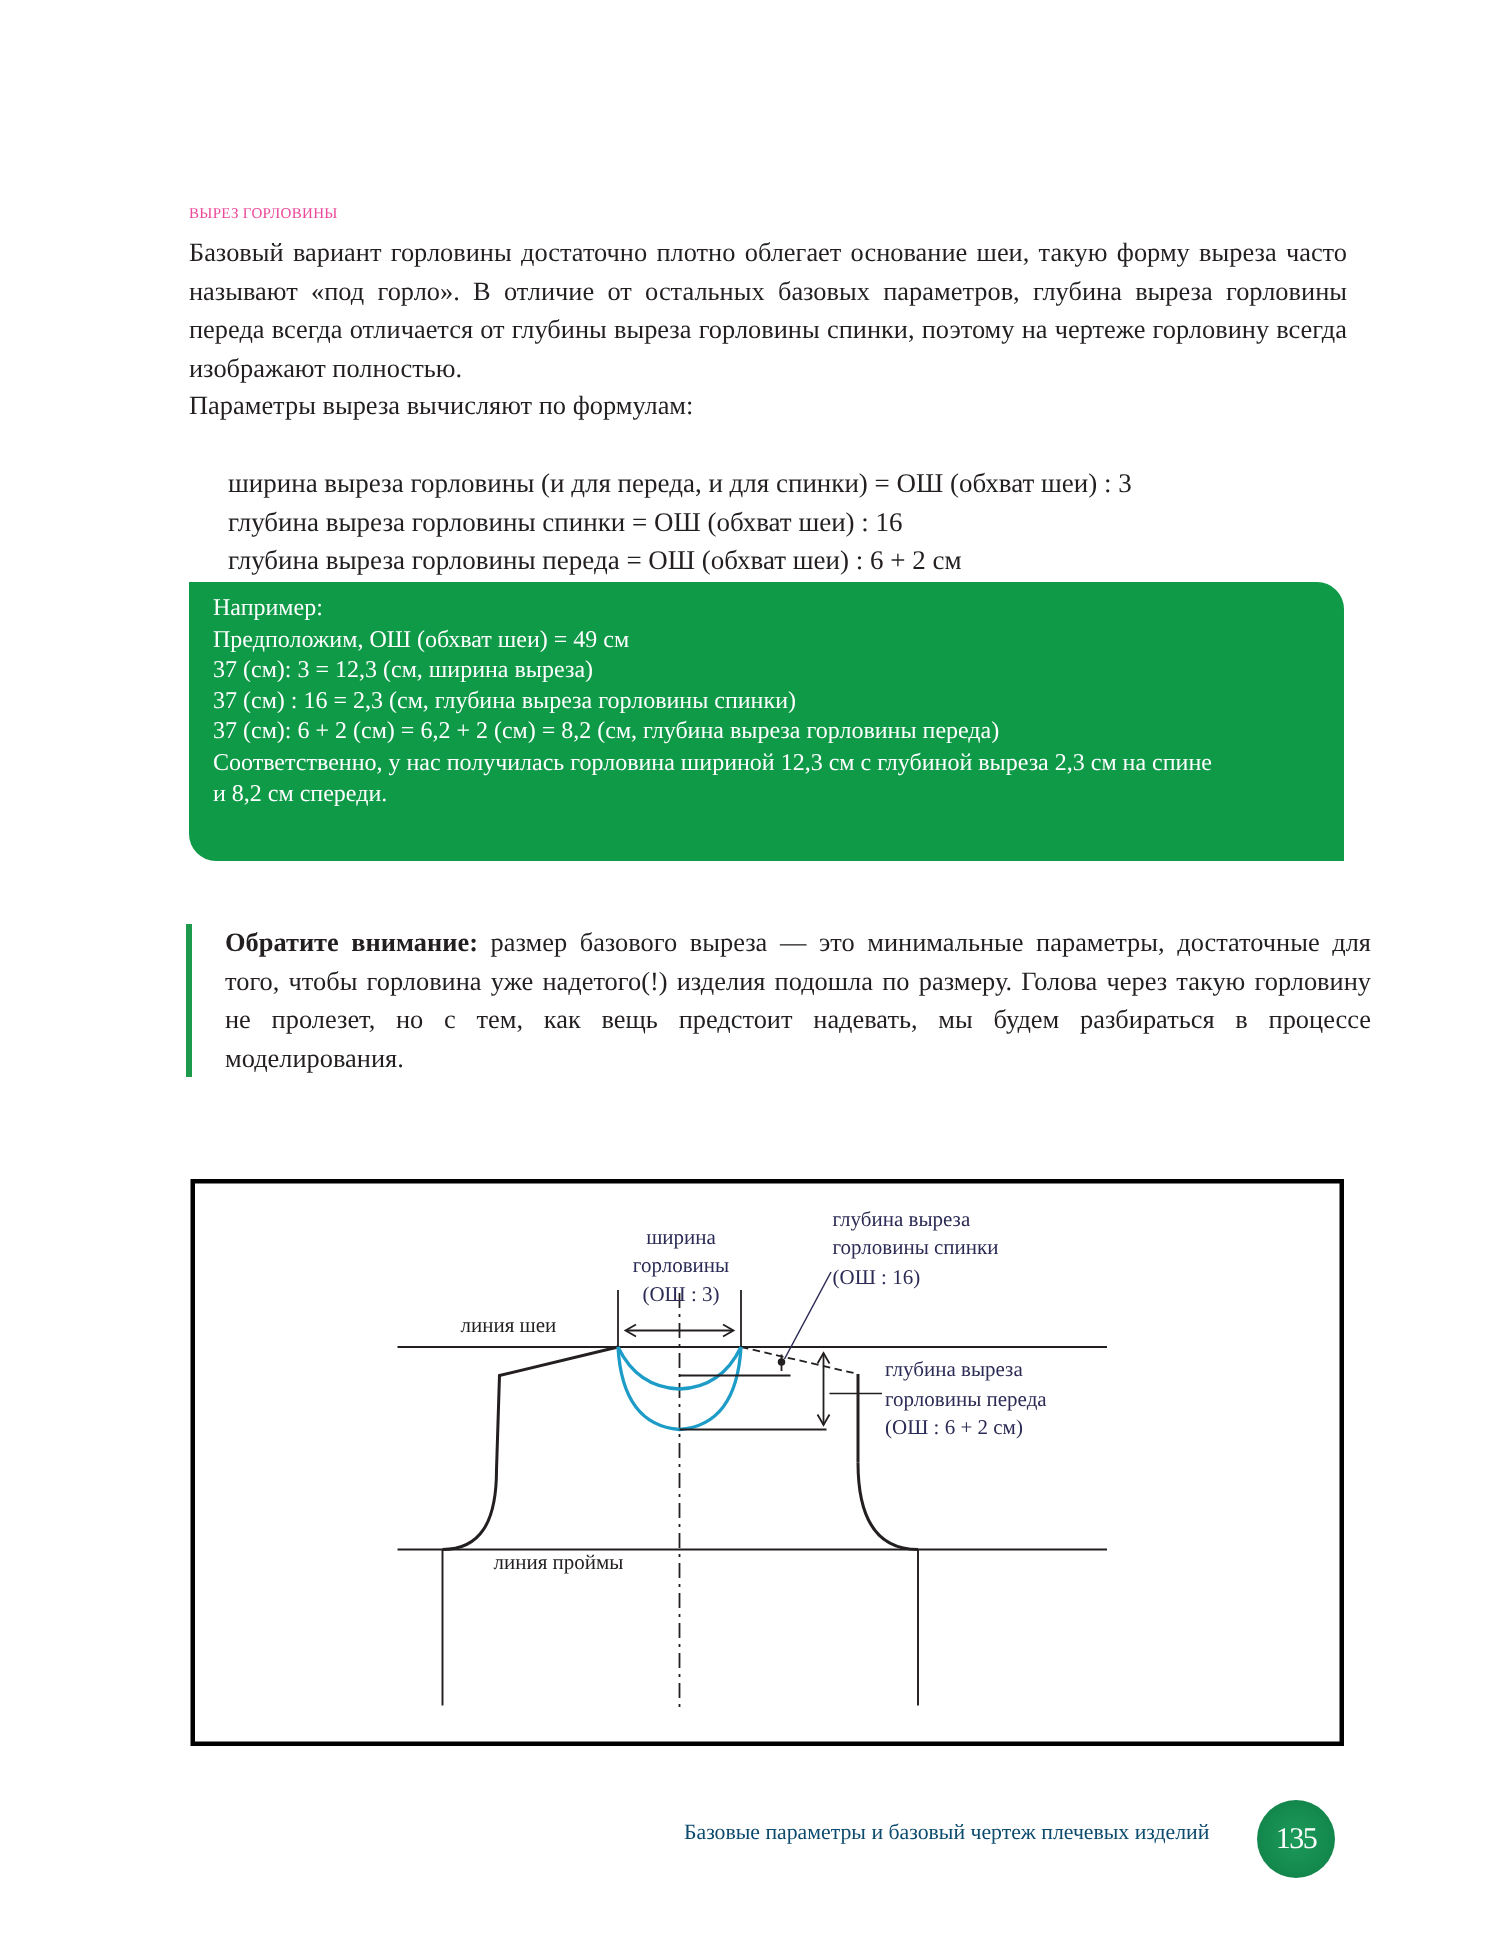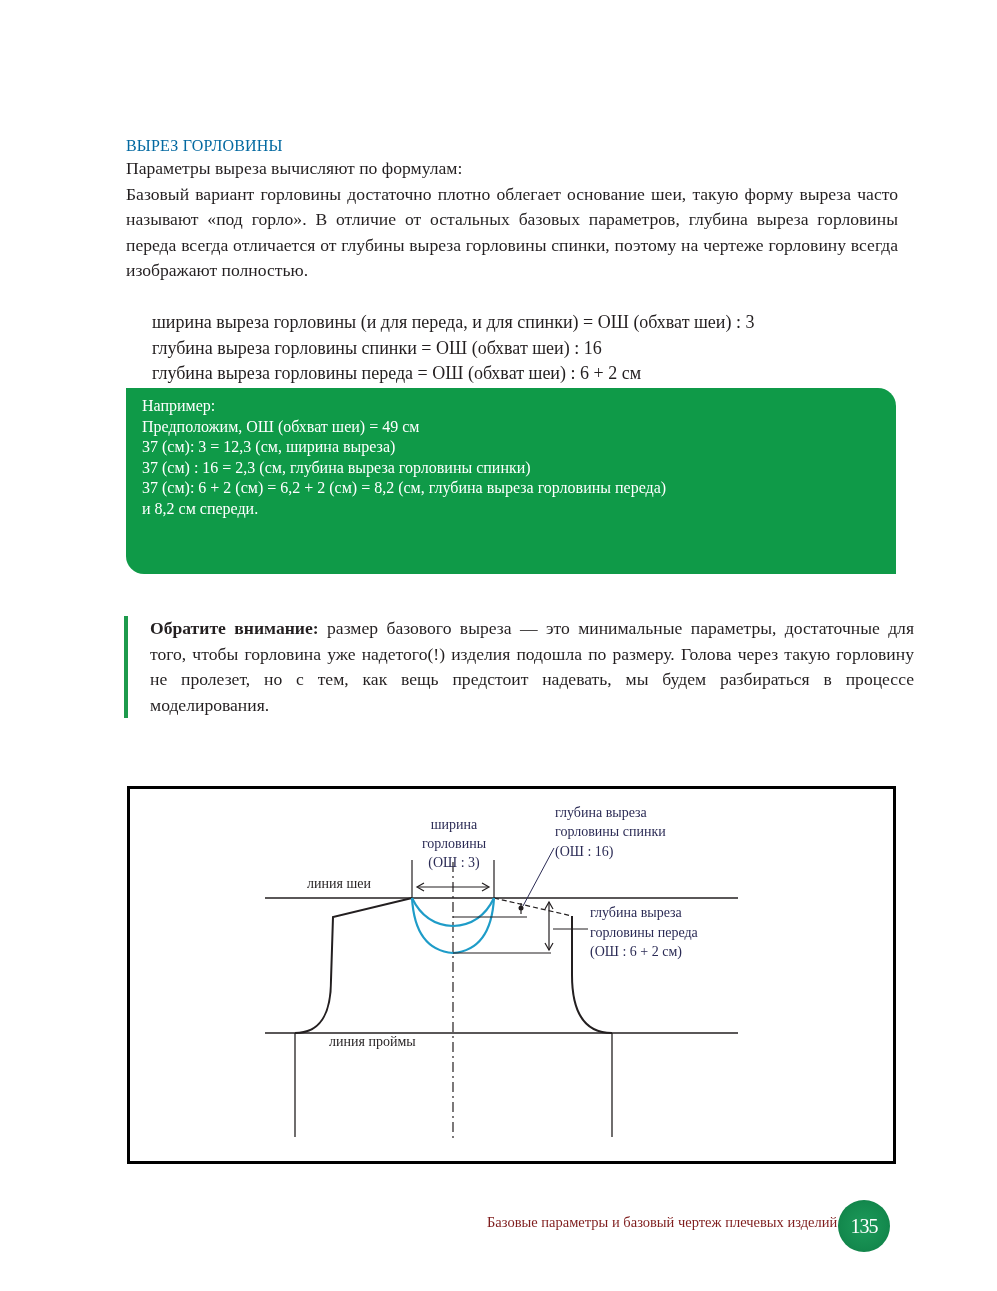--- a/index.html
+++ b/index.html
@@ -1,65 +1,66 @@
 <!DOCTYPE html>
 <html><head>
 <meta charset="utf-8">
 <style>
   html, body { margin: 0; padding: 0; background: #ffffff; }
   body { width: 997px; height: 1291px; position: relative; overflow: hidden;
          font-family: "Liberation Serif", "DejaVu Serif", serif; color: #231f20; }
-  .section-title { position: absolute; left: 126px; top: 137px; font-size: 16px;
-         color: #0369a1; letter-spacing: 0.2px; }
+  .section-title { position: absolute; left: 126px; top: 137px; font-size: 10px;
+         color: #ec4899; letter-spacing: 0.2px; }
   .intro { position: absolute; left: 126px; top: 156px; width: 772px; font-size: 17.6px;
          line-height: 25.5px; text-align: justify; }
   .intro p { margin: 0; }
   .formulas { position: absolute; left: 152px; top: 310px; font-size: 18px; line-height: 25.5px;
          font-weight: normal; color: #231f20; }
   .formulas div { white-space: nowrap; }
   .example { position: absolute; left: 126px; top: 388px; width: 770px; height: 186px;
          background: #0f9a48; border-radius: 0 18px 0 18px; color: #ffffff;
          box-sizing: border-box; padding: 8px 16px 0 16px; font-size: 16px; line-height: 20.6px; }
   .example div { white-space: nowrap; }
   .note { position: absolute; left: 124px; top: 616px; width: 764px; border-left: 4px solid #1d9a4c;
          padding-left: 22px; font-size: 17.6px; line-height: 25.5px; text-align: justify; }
   .note b { font-weight: bold; }
   .figure { position: absolute; left: 127px; top: 786px; width: 769px; height: 378px;
          border: 3px solid #000000; box-sizing: border-box; }
   .figure svg { position: absolute; left: -3px; top: -3px; }
   .lbl { font-family: "Liberation Serif", "DejaVu Serif", serif; font-size: 14px; fill: #2b2b55; }
   .lbl-dark { font-family: "Liberation Serif", "DejaVu Serif", serif; font-size: 14px; fill: #231f20; }
-  .footer-text { position: absolute; left: 456px; top: 1214px; font-size: 14.5px; color: #7f1d1d; white-space: nowrap; margin-left: 31px; }
+  .footer-text { position: absolute; left: 456px; top: 1214px; font-size: 14.5px; color: #0c4a6e; white-space: nowrap; }
   .page-badge { position: absolute; left: 838px; top: 1200px; width: 52px; height: 52px; border-radius: 50%;
          background: radial-gradient(circle at 50% 50%, #1d9a5a 0%, #148a4e 60%, #0e7a44 100%);
          color: #fff; font-size: 20px; display: flex; align-items: center; justify-content: center;
          letter-spacing: -1px; }
 </style>
 </head>
 <body>
 
 <div class="section-title">ВЫРЕЗ ГОРЛОВИНЫ</div>
 
 <div class="intro">
+  <p>Базовый вариант горловины достаточно плотно облегает основание шеи, такую форму выреза часто называют «под горло». В отличие от остальных базовых параметров, глубина выреза горловины переда всегда отличается от глубины выреза горловины спинки, поэтому на чертеже горловину всегда изображают полностью.</p>
   <p>Параметры выреза вычисляют по формулам:</p>
-  <p>Базовый вариант горловины достаточно плотно облегает основание шеи, такую форму выреза часто называют «под горло». В отличие от остальных базовых параметров, глубина выреза горловины переда всегда отличается от глубины выреза горловины спинки, поэтому на чертеже горловину всегда изображают полностью.</p>
 </div>
 
 <div class="formulas">
   <div>ширина выреза горловины (и для переда, и для спинки) = ОШ (обхват шеи) : 3</div>
   <div>глубина выреза горловины спинки = ОШ (обхват шеи) : 16</div>
   <div>глубина выреза горловины переда = ОШ (обхват шеи) : 6 + 2 см</div>
 </div>
 
 <div class="example">
   <div>Например:</div>
   <div>Предположим, ОШ (обхват шеи) = 49 см</div>
   <div>37 (см): 3 = 12,3 (см, ширина выреза)</div>
   <div>37 (см) : 16 = 2,3 (см, глубина выреза горловины спинки)</div>
   <div>37 (см): 6 + 2 (см) = 6,2 + 2 (см) = 8,2 (см, глубина выреза горловины переда)</div>
+  <div>Соответственно, у нас получилась горловина шириной 12,3 см с глубиной выреза 2,3 см на спине</div>
   <div>и 8,2 см спереди.</div>
 </div>
 
 <div class="note">
   <b>Обратите внимание:</b><span> размер базового выреза — это минимальные параметры, достаточные для того, чтобы горловина уже надетого(!) изделия подошла по размеру. Голова через такую горловину не пролезет, но с тем, как вещь предстоит надевать, мы будем разбираться в процессе моделирования.</span>
 </div>
 
 <div class="figure">
   <svg width="769" height="378" viewBox="127 786 769 378">
 

